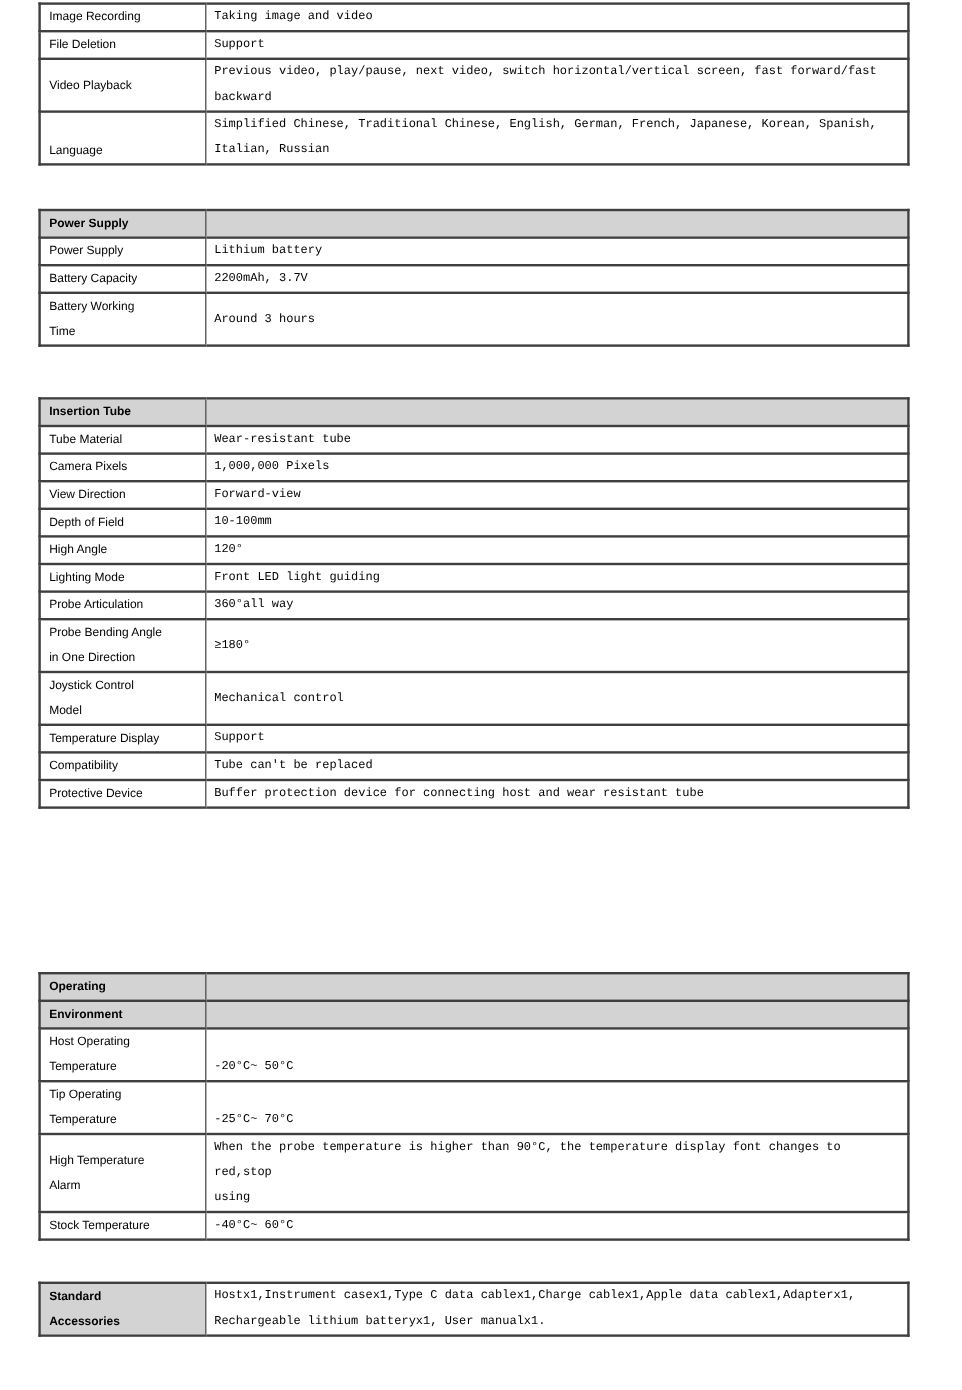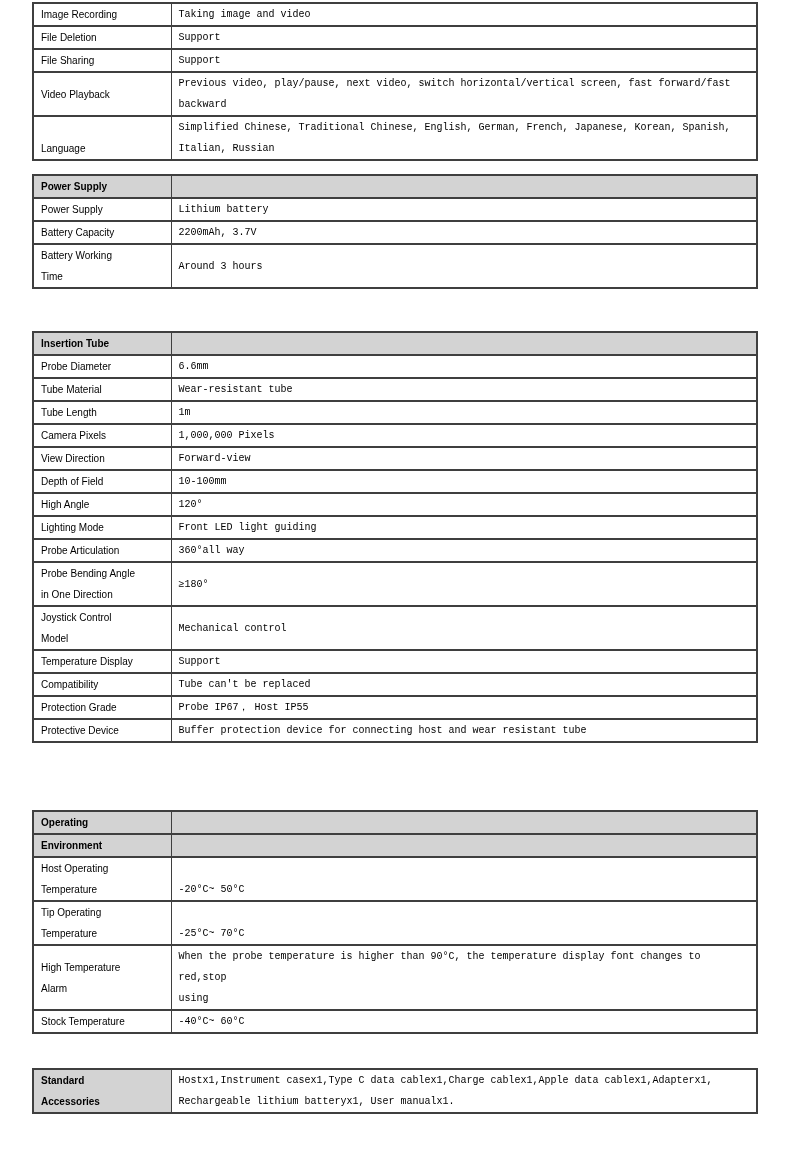--- a/index.html
+++ b/index.html
@@ -74,24 +74,20 @@
     <tbody>
         <tr class="r1">
           <td class="lc">Image Recording</td>
           <td class="vc">Taking image and video</td>
         </tr>
         <tr class="r1">
           <td class="lc">File Deletion</td>
           <td class="vc">Support</td>
         </tr>
         <tr class="r1">
-          <td class="lc">File Sharing</td>
-          <td class="vc">Support</td>
-        </tr>
-        <tr class="r1">
           <td class="lc">Video Playback</td>
           <td class="vc">Previous video, play/pause, next video, switch horizontal/vertical screen, fast forward/fast backward</td>
         </tr>
         <tr class="r2">
           <td class="lc">
 Language</td>
           <td class="vc">Simplified Chinese, Traditional Chinese, English, German, French, Japanese, Korean, Spanish,
 Italian, Russian</td>
         </tr>
       </tbody>
@@ -125,30 +121,22 @@
     <colgroup>
         <col style="width:138px">
         <col>
       </colgroup>
     <tbody>
         <tr class="r1">
           <td class="lc hd">Insertion Tube</td>
           <td class="vc hd"></td>
         </tr>
         <tr class="r1">
-          <td class="lc">Probe Diameter</td>
-          <td class="vc">6.6mm</td>
-        </tr>
-        <tr class="r1">
           <td class="lc">Tube Material</td>
           <td class="vc">Wear-resistant tube</td>
-        </tr>
-        <tr class="r1">
-          <td class="lc">Tube Length</td>
-          <td class="vc">1m</td>
         </tr>
         <tr class="r1">
           <td class="lc">Camera Pixels</td>
           <td class="vc">1,000,000 Pixels</td>
         </tr>
         <tr class="r1">
           <td class="lc">View Direction</td>
           <td class="vc">Forward-view</td>
         </tr>
         <tr class="r1">
@@ -177,24 +165,20 @@
 Model</td>
           <td class="vc">Mechanical control</td>
         </tr>
         <tr class="r1">
           <td class="lc">Temperature Display</td>
           <td class="vc">Support</td>
         </tr>
         <tr class="r1">
           <td class="lc">Compatibility</td>
           <td class="vc">Tube can't be replaced</td>
-        </tr>
-        <tr class="r1">
-          <td class="lc">Protection Grade</td>
-          <td class="vc">Probe IP67， Host IP55</td>
         </tr>
         <tr class="r1">
           <td class="lc">Protective Device</td>
           <td class="vc">Buffer protection device for connecting host and wear resistant tube</td>
         </tr>
       </tbody>
   </table>
   <table class="spec" id="t3">
     <colgroup>
         <col style="width:138px">

